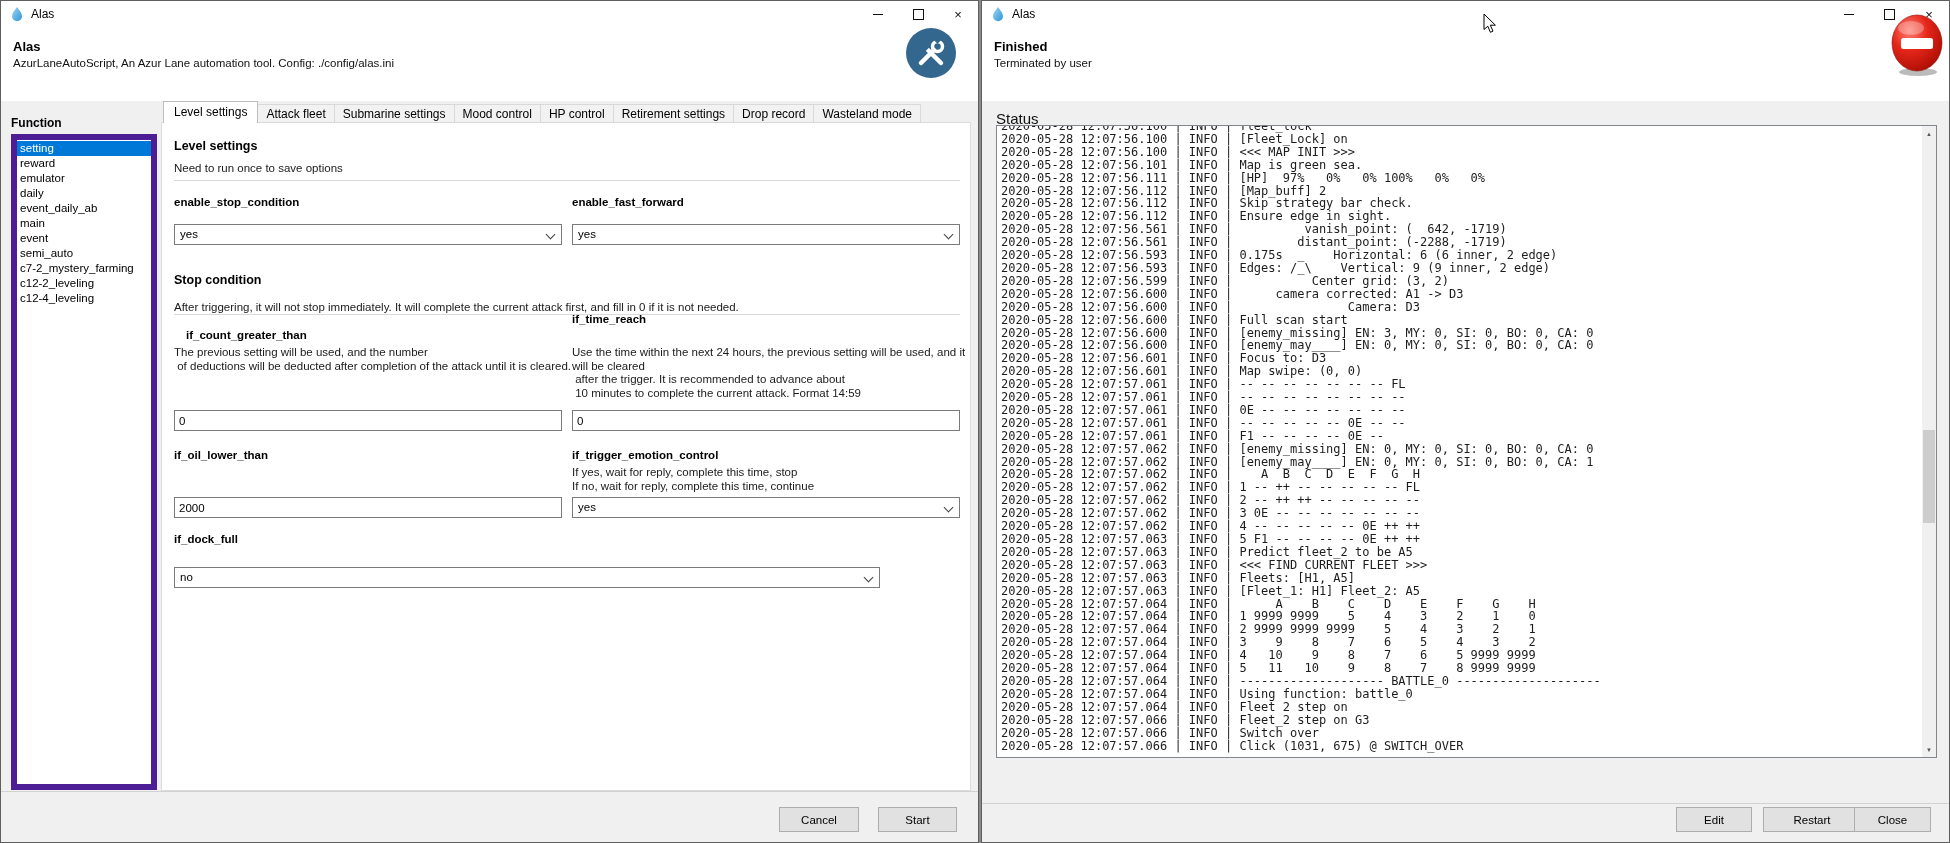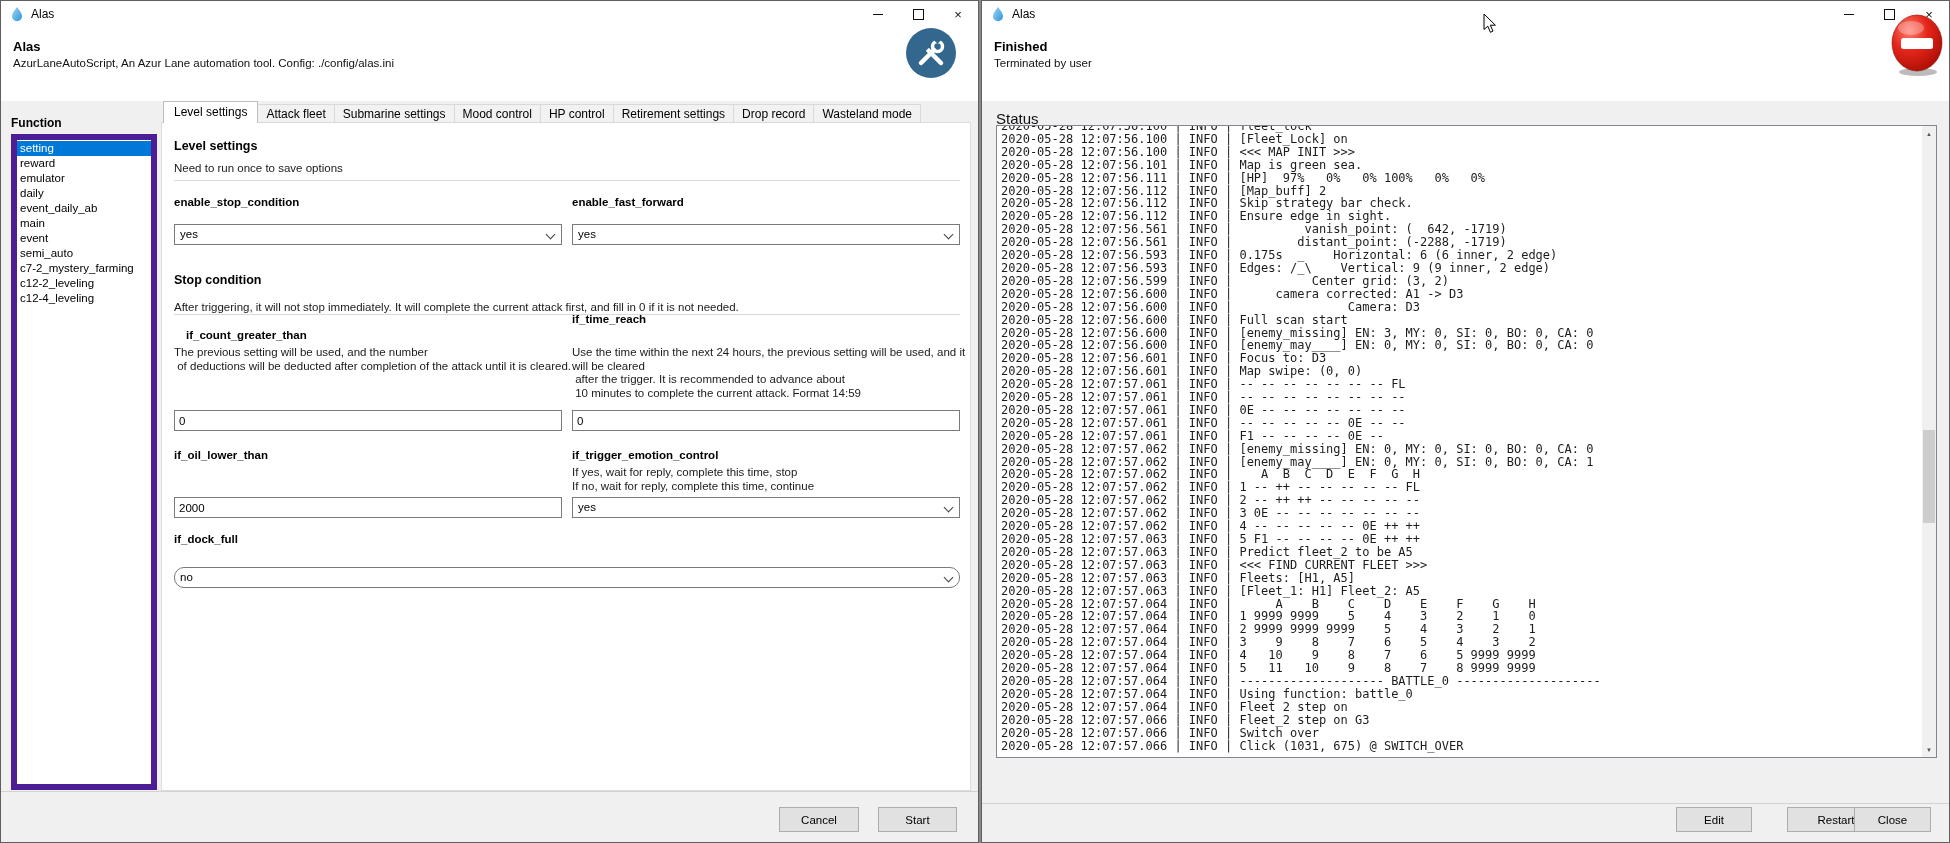--- a/index.html
+++ b/index.html
@@ -182,21 +182,21 @@
         <div class="desc-line">If yes, wait for reply, complete this time, stop</div>
         <div class="desc-line">If no, wait for reply, complete this time, continue</div>
       </div>
     <input class="text-input" style="left: 12px; top: 374px;" value="2000">
     <div class="combo" style="left:410px;top:374px;width:388px;">
       <span class="combo-value">yes</span>
       <span class="chev"></span>
     </div>
 
     <div class="abs field-label" style="left:12px;top:410px;">if_dock_full</div>
-    <div class="combo" style="left:12px;top:444px;width:786px;border-radius:10px;">
+    <div class="combo" style="left:12px;top:444px;width:706px;">
       <span class="combo-value">no</span>
       <span class="chev"></span>
     </div>
   </div>
 
   <div class="footer-line" style="top:790px;"></div>
   <div class="btn" style="left:778px;top:806px;width:80px;">Cancel</div>
   <div class="btn" style="left:877px;top:806px;width:79px;">Start</div>
 </div>
 
@@ -252,21 +252,21 @@
     <div class="log-content"><div class="log-line">2020-05-28 12:07:56.100 | INFO | fleet_lock</div><div class="log-line">2020-05-28 12:07:56.100 | INFO | [Fleet_Lock] on</div><div class="log-line">2020-05-28 12:07:56.100 | INFO | &lt;&lt;&lt; MAP INIT &gt;&gt;&gt;</div><div class="log-line">2020-05-28 12:07:56.101 | INFO | Map is green sea.</div><div class="log-line">2020-05-28 12:07:56.111 | INFO | [HP]  97%   0%   0% 100%   0%   0%</div><div class="log-line">2020-05-28 12:07:56.112 | INFO | [Map_buff] 2</div><div class="log-line">2020-05-28 12:07:56.112 | INFO | Skip strategy bar check.</div><div class="log-line">2020-05-28 12:07:56.112 | INFO | Ensure edge in sight.</div><div class="log-line">2020-05-28 12:07:56.561 | INFO |          vanish_point: (  642, -1719)</div><div class="log-line">2020-05-28 12:07:56.561 | INFO |         distant_point: (-2288, -1719)</div><div class="log-line">2020-05-28 12:07:56.593 | INFO | 0.175s  _    Horizontal: 6 (6 inner, 2 edge)</div><div class="log-line">2020-05-28 12:07:56.593 | INFO | Edges: /_\    Vertical: 9 (9 inner, 2 edge)</div><div class="log-line">2020-05-28 12:07:56.599 | INFO |           Center grid: (3, 2)</div><div class="log-line">2020-05-28 12:07:56.600 | INFO |      camera corrected: A1 -&gt; D3</div><div class="log-line">2020-05-28 12:07:56.600 | INFO |                Camera: D3</div><div class="log-line">2020-05-28 12:07:56.600 | INFO | Full scan start</div><div class="log-line">2020-05-28 12:07:56.600 | INFO | [enemy_missing] EN: 3, MY: 0, SI: 0, BO: 0, CA: 0</div><div class="log-line">2020-05-28 12:07:56.600 | INFO | [enemy_may____] EN: 0, MY: 0, SI: 0, BO: 0, CA: 0</div><div class="log-line">2020-05-28 12:07:56.601 | INFO | Focus to: D3</div><div class="log-line">2020-05-28 12:07:56.601 | INFO | Map swipe: (0, 0)</div><div class="log-line">2020-05-28 12:07:57.061 | INFO | -- -- -- -- -- -- -- FL</div><div class="log-line">2020-05-28 12:07:57.061 | INFO | -- -- -- -- -- -- -- --</div><div class="log-line">2020-05-28 12:07:57.061 | INFO | 0E -- -- -- -- -- -- --</div><div class="log-line">2020-05-28 12:07:57.061 | INFO | -- -- -- -- -- 0E -- --</div><div class="log-line">2020-05-28 12:07:57.061 | INFO | F1 -- -- -- -- 0E --</div><div class="log-line">2020-05-28 12:07:57.062 | INFO | [enemy_missing] EN: 0, MY: 0, SI: 0, BO: 0, CA: 0</div><div class="log-line">2020-05-28 12:07:57.062 | INFO | [enemy_may____] EN: 0, MY: 0, SI: 0, BO: 0, CA: 1</div><div class="log-line">2020-05-28 12:07:57.062 | INFO |    A  B  C  D  E  F  G  H</div><div class="log-line">2020-05-28 12:07:57.062 | INFO | 1 -- ++ -- -- -- -- -- FL</div><div class="log-line">2020-05-28 12:07:57.062 | INFO | 2 -- ++ ++ -- -- -- -- --</div><div class="log-line">2020-05-28 12:07:57.062 | INFO | 3 0E -- -- -- -- -- -- --</div><div class="log-line">2020-05-28 12:07:57.062 | INFO | 4 -- -- -- -- -- 0E ++ ++</div><div class="log-line">2020-05-28 12:07:57.063 | INFO | 5 F1 -- -- -- -- 0E ++ ++</div><div class="log-line">2020-05-28 12:07:57.063 | INFO | Predict fleet_2 to be A5</div><div class="log-line">2020-05-28 12:07:57.063 | INFO | &lt;&lt;&lt; FIND CURRENT FLEET &gt;&gt;&gt;</div><div class="log-line">2020-05-28 12:07:57.063 | INFO | Fleets: [H1, A5]</div><div class="log-line">2020-05-28 12:07:57.063 | INFO | [Fleet_1: H1] Fleet_2: A5</div><div class="log-line">2020-05-28 12:07:57.064 | INFO |      A    B    C    D    E    F    G    H</div><div class="log-line">2020-05-28 12:07:57.064 | INFO | 1 9999 9999    5    4    3    2    1    0</div><div class="log-line">2020-05-28 12:07:57.064 | INFO | 2 9999 9999 9999    5    4    3    2    1</div><div class="log-line">2020-05-28 12:07:57.064 | INFO | 3    9    8    7    6    5    4    3    2</div><div class="log-line">2020-05-28 12:07:57.064 | INFO | 4   10    9    8    7    6    5 9999 9999</div><div class="log-line">2020-05-28 12:07:57.064 | INFO | 5   11   10    9    8    7    8 9999 9999</div><div class="log-line">2020-05-28 12:07:57.064 | INFO | -------------------- BATTLE_0 --------------------</div><div class="log-line">2020-05-28 12:07:57.064 | INFO | Using function: battle_0</div><div class="log-line">2020-05-28 12:07:57.064 | INFO | Fleet 2 step on</div><div class="log-line">2020-05-28 12:07:57.066 | INFO | Fleet_2 step on G3</div><div class="log-line">2020-05-28 12:07:57.066 | INFO | Switch over</div><div class="log-line">2020-05-28 12:07:57.066 | INFO | Click (1031, 675) @ SWITCH_OVER</div></div>
     <div class="scrollbar">
       <div class="scroll-arrow">▲</div>
       <div class="scroll-thumb"></div>
       <div class="scroll-arrow down">▼</div>
     </div>
   </div>
 
   <div class="footer-line" style="top:802px;"></div>
   <div class="btn" style="left:694px;top:806px;width:76px;">Edit</div>
-  <div class="btn" style="left:781px;top:806px;width:98px;margin-left:24px;">Restart</div>
+  <div class="btn" style="left:781px;top:806px;width:98px;">Restart</div>
   <div class="btn" style="left:872px;top:806px;width:77px;">Close</div>
 </div>
 
 <div class="cursor">
   <svg width="14" height="21" viewBox="0 0 14 21">
     <polygon points="1,1 1,16.5 4.8,13.2 7.4,19.3 10,18.1 7.3,12.2 12.4,12.2" fill="#fff" stroke="#000" stroke-width="1"></polygon>
   </svg>
 </div>
 
 </body></html>

